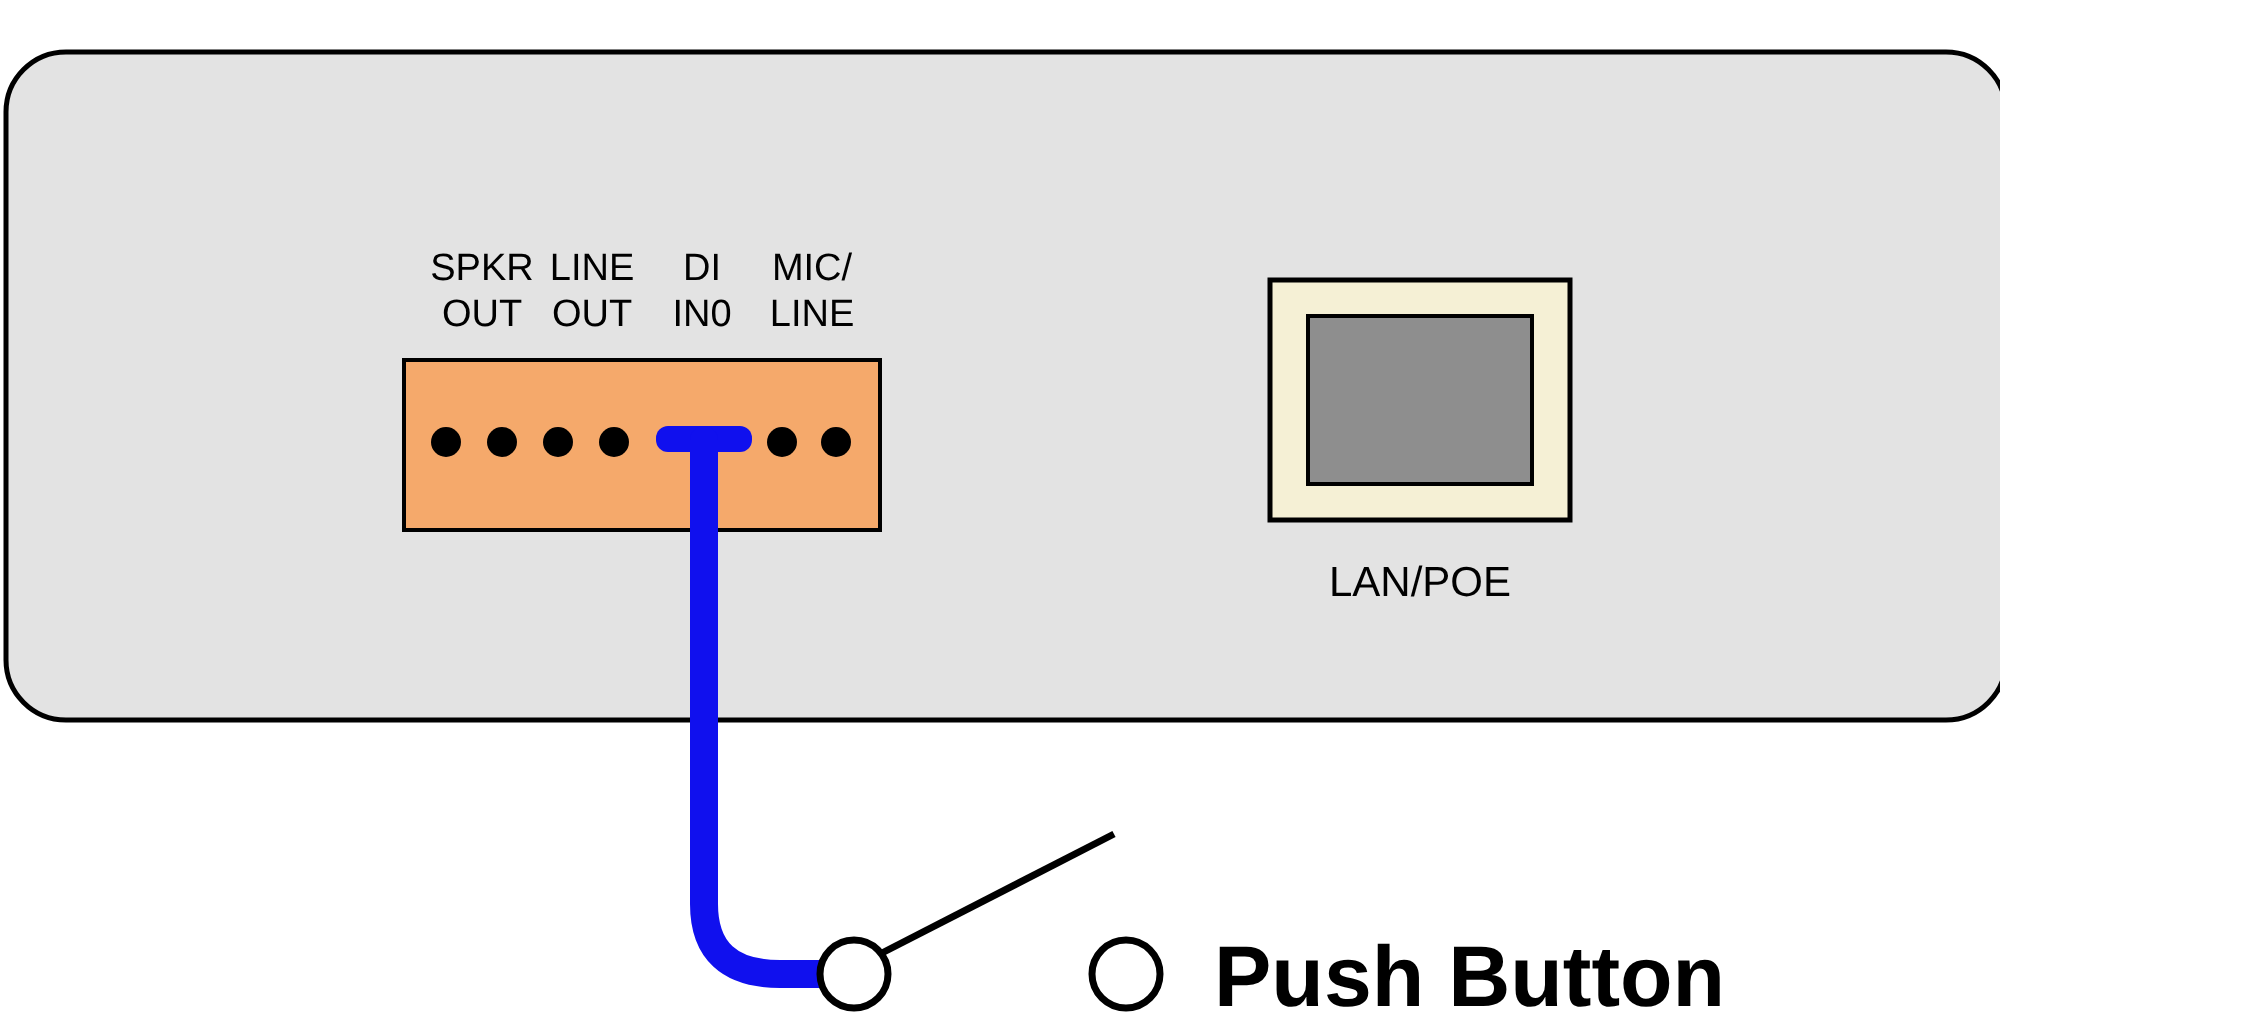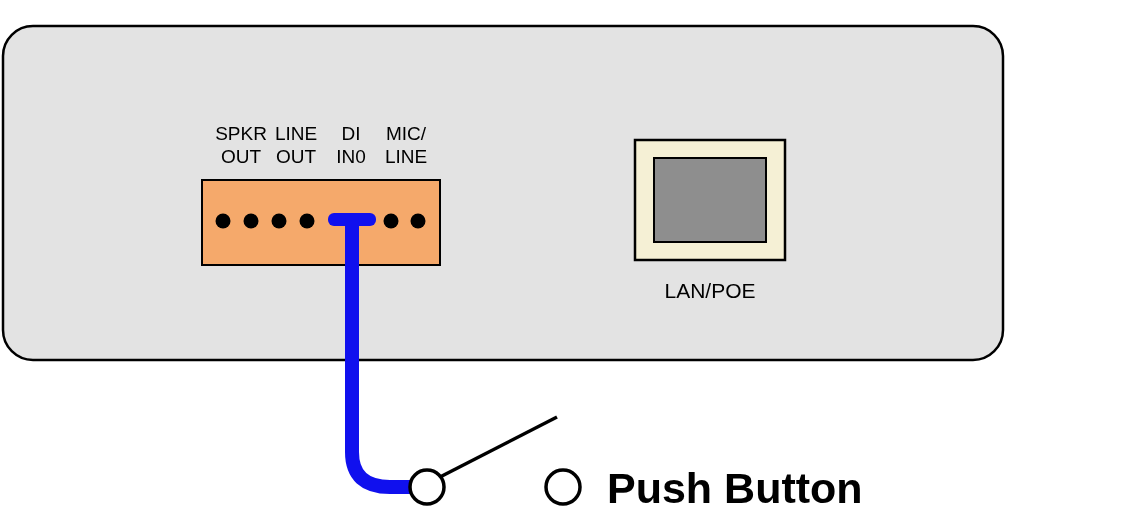--- a/index.html
+++ b/index.html
@@ -3,21 +3,21 @@
 <meta charset="utf-8">
 <style>
   html, body {
     margin: 0;
     padding: 0;
     background: #ffffff;
     font-family: "Liberation Sans", sans-serif;
   }
   .stage {
     position: relative;
-    width: 1134px;
+    width: 1000px;
     height: 518px;
     background: #ffffff;
     overflow: hidden;
   }
   svg { display: block; }
   .terminal-label {
     font-family: "Liberation Sans", sans-serif;
     font-size: 19px;
     fill: #000000;
     text-anchor: middle;

